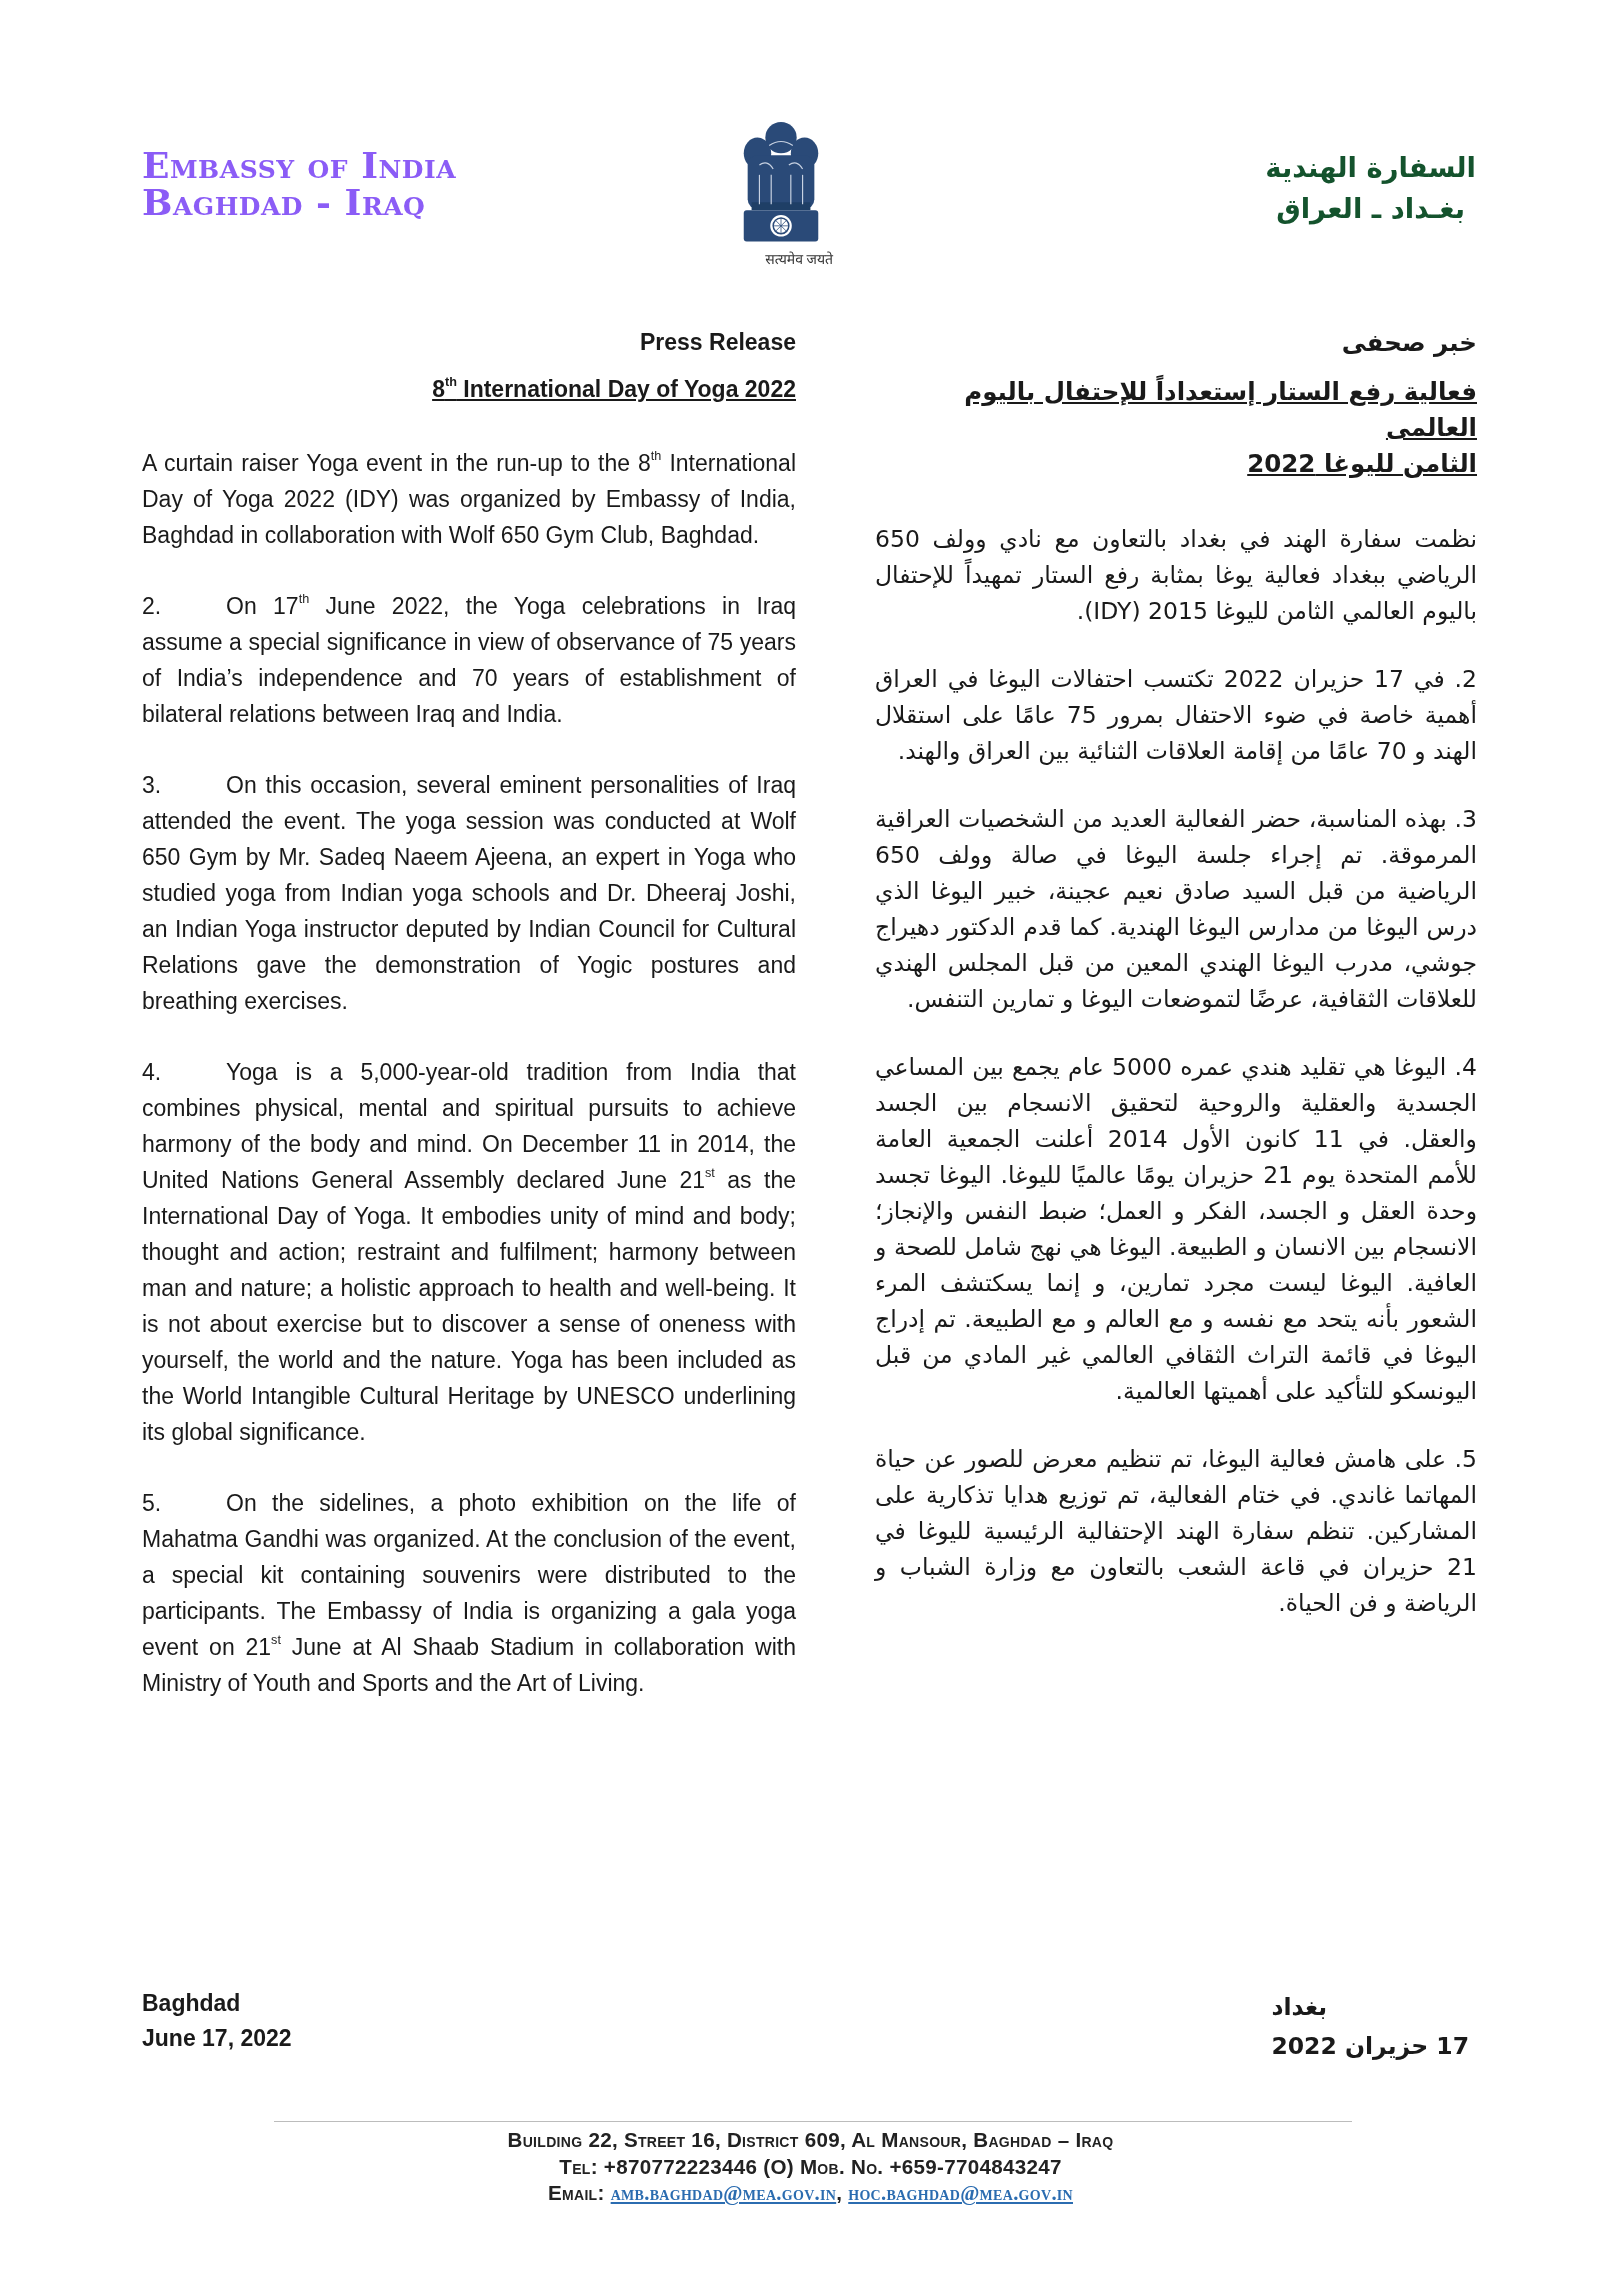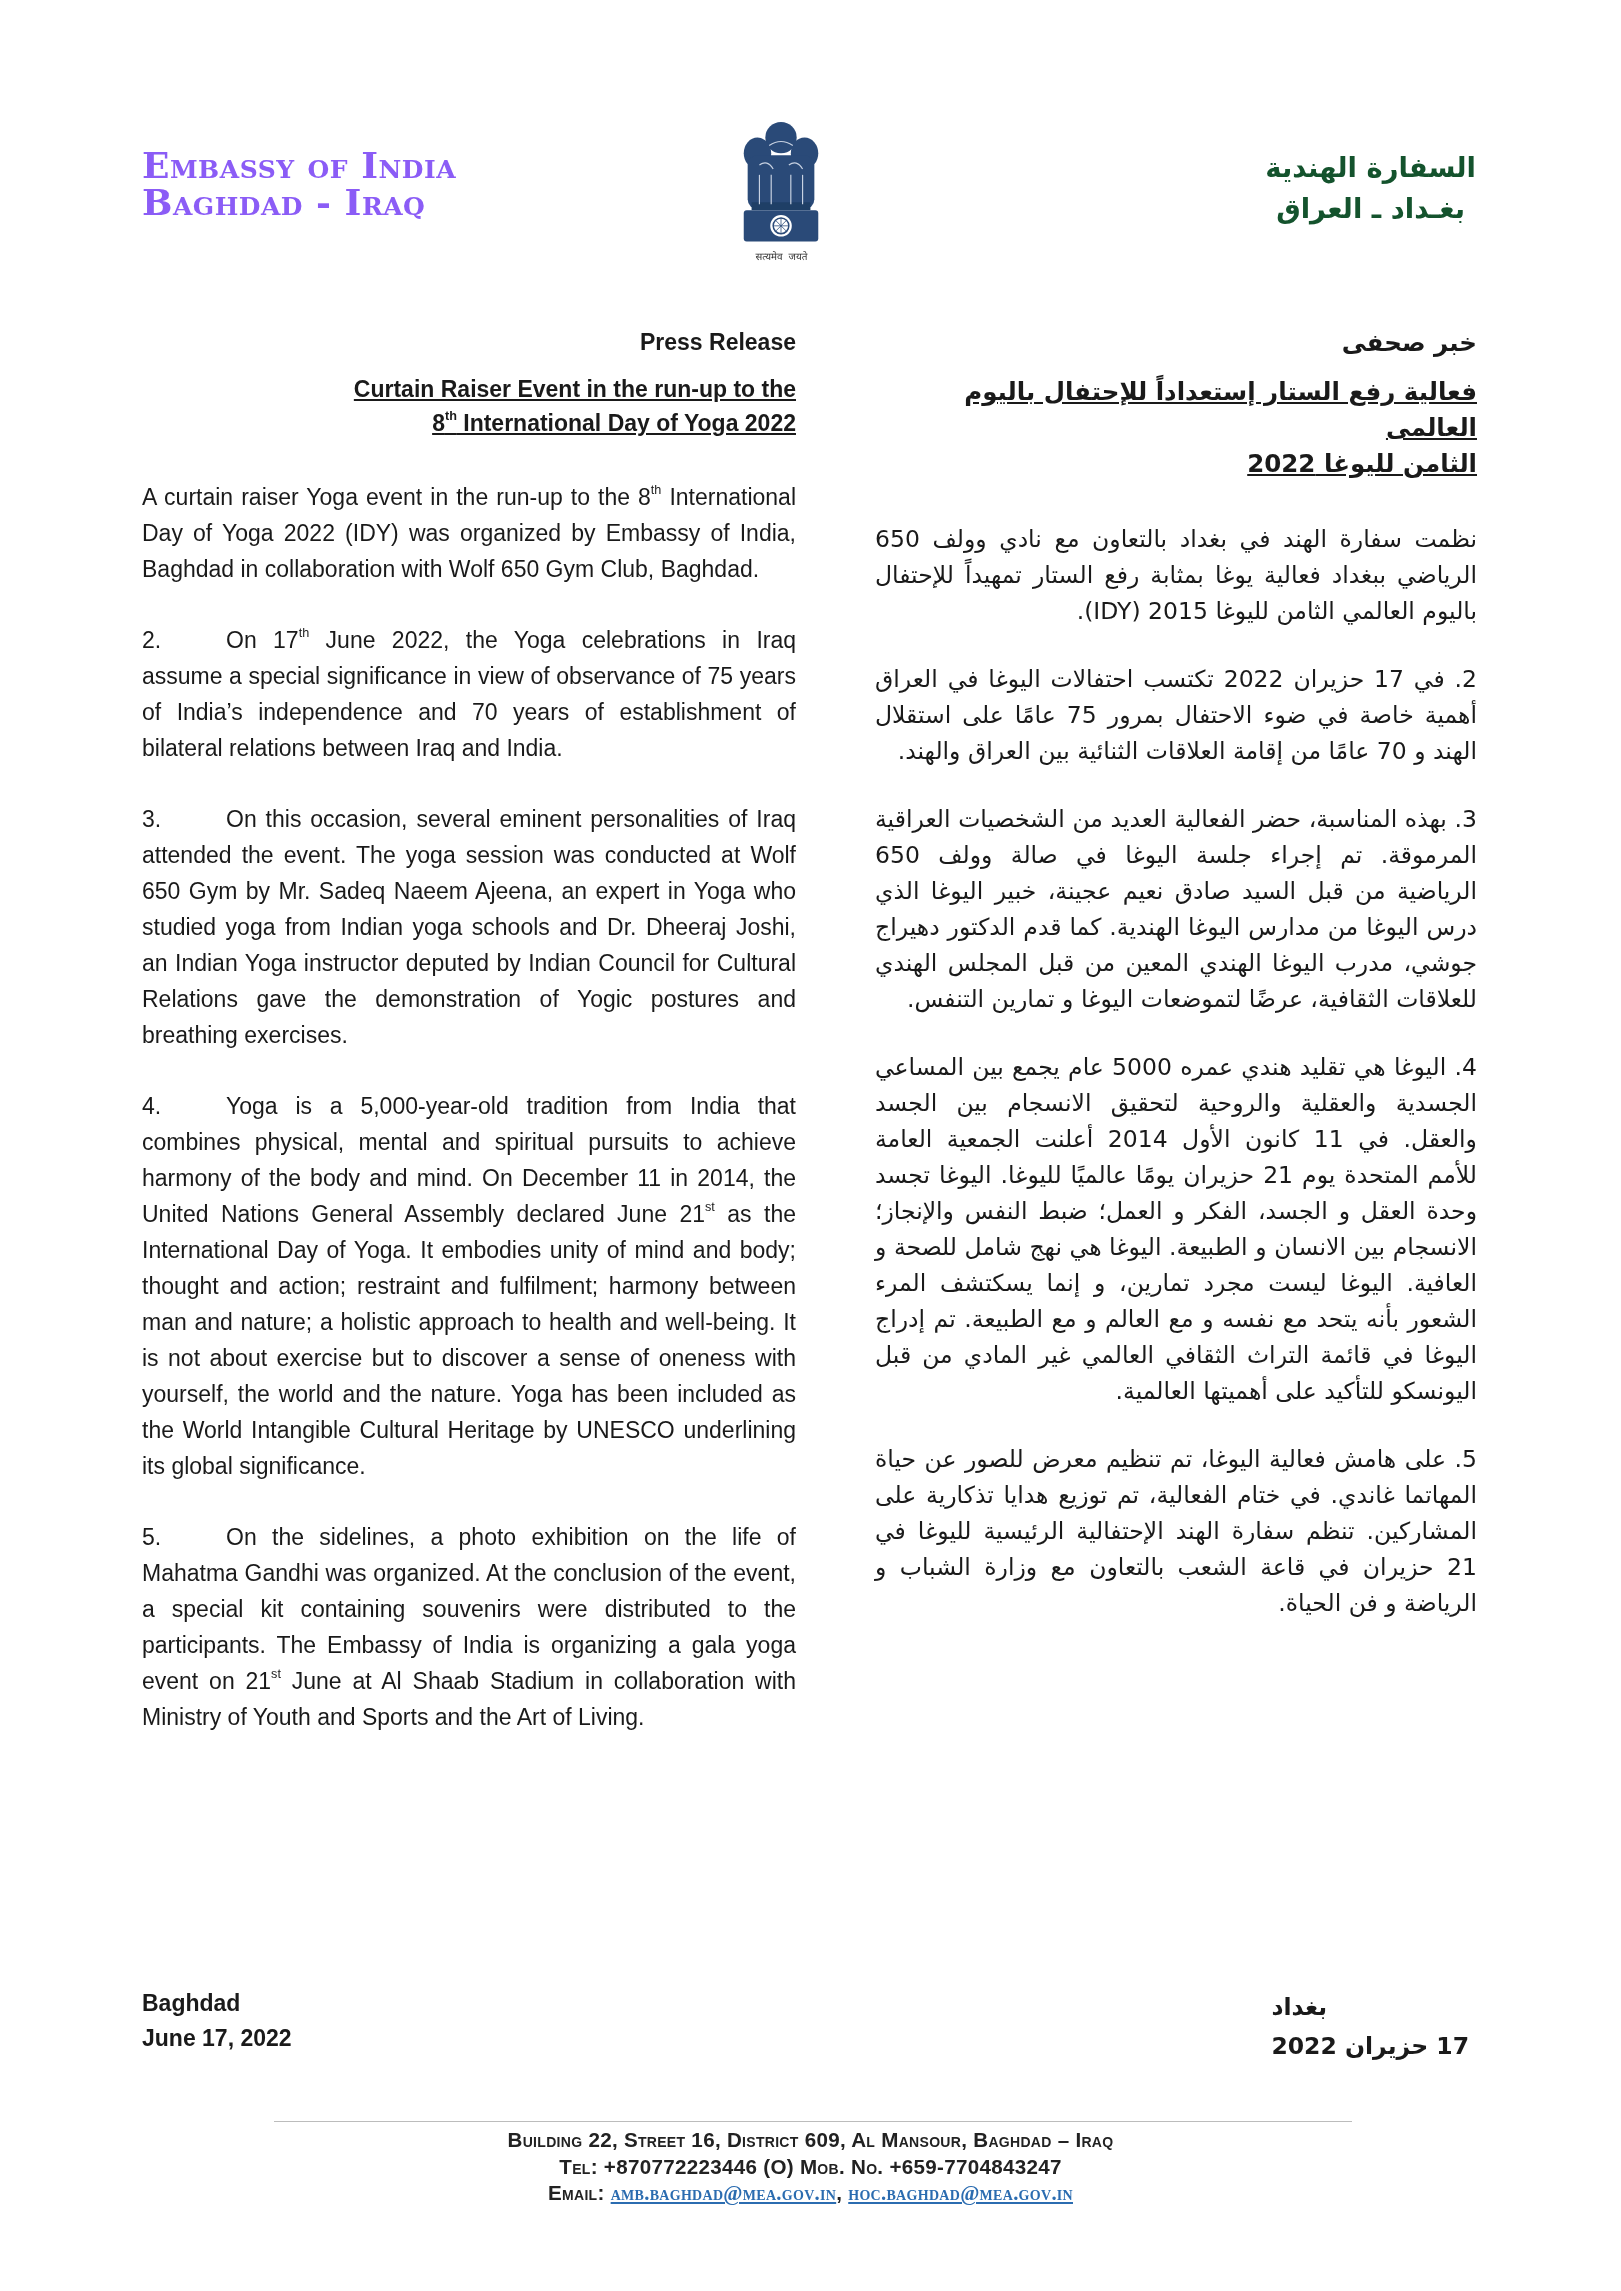--- a/index.html
+++ b/index.html
@@ -56,32 +56,31 @@
     <g stroke="#c8d2e2" stroke-width="1.2" fill="none">
       <path d="M30 50 q8 -6 14 4"></path>
         <path d="M60 50 q8 -6 14 4"></path>
         <path d="M40 30 q12 -8 24 0"></path>
       <line x1="30" y1="60" x2="30" y2="90"></line>
         <line x1="42" y1="60" x2="42" y2="90"></line>
       <line x1="62" y1="60" x2="62" y2="90"></line>
         <line x1="74" y1="60" x2="74" y2="90"></line>
     </g>
   </svg>
-  <div style="position:absolute;left:0;top:133px;width:103px;text-align:center;font-family:Liberation Mono, monospace;font-size:10px;color:#333;">सत्यमेव जयते</div>
+  <div style="position:absolute;left:0;top:133px;width:103px;text-align:right;font-family:Liberation Serif, serif;font-size:14px;color:#333;">सत्यमेव जयते</div>
 </div>
 
 <div class="hdr-ar">
   <div>السفارة الهندية</div>
   <div>بغـداد ـ العراق</div>
 </div>
 
 <div class="col col-en">
   <div class="title">Press Release</div>
   <div class="title">
-    <div class="u">Curtain Raiser Event in the run-up to the</div>
     <div class="u"><span>8</span><sup>th</sup><span> International Day of Yoga 2022</span></div>
   </div>
 
   <p class="first"><span>A curtain raiser Yoga event in the run-up to the 8</span><sup>th</sup><span> International Day of Yoga 2022 (IDY) was organized by Embassy of India, Baghdad in collaboration with Wolf 650 Gym Club, Baghdad.</span></p>
 
   <p><span class="num">2.</span><span>On 17</span><sup>th</sup><span> June 2022, the Yoga celebrations in Iraq assume a special significance in view of observance of 75 years of India’s independence and 70 years of establishment of bilateral relations between Iraq and India.</span></p>
 
   <p><span class="num">3.</span><span>On this occasion, several eminent personalities of Iraq attended the event. The yoga session was conducted at Wolf 650 Gym by Mr. Sadeq Naeem Ajeena, an expert in Yoga who studied yoga from Indian yoga schools and Dr. Dheeraj Joshi, an Indian Yoga instructor deputed by Indian Council for Cultural Relations gave the demonstration of Yogic postures and breathing exercises.</span></p>
 
   <p><span class="num">4.</span><span>Yoga is a 5,000-year-old tradition from India that combines physical, mental and spiritual pursuits to achieve harmony of the body and mind. On December 11 in 2014, the United Nations General Assembly declared June 21</span><sup>st</sup><span> as the International Day of Yoga. It embodies unity of mind and body; thought and action; restraint and fulfilment; harmony between man and nature; a holistic approach to health and well-being. It is not about exercise but to discover a sense of oneness with yourself, the world and the nature.  Yoga has been included as the World Intangible Cultural Heritage by UNESCO underlining its global significance.</span></p>

